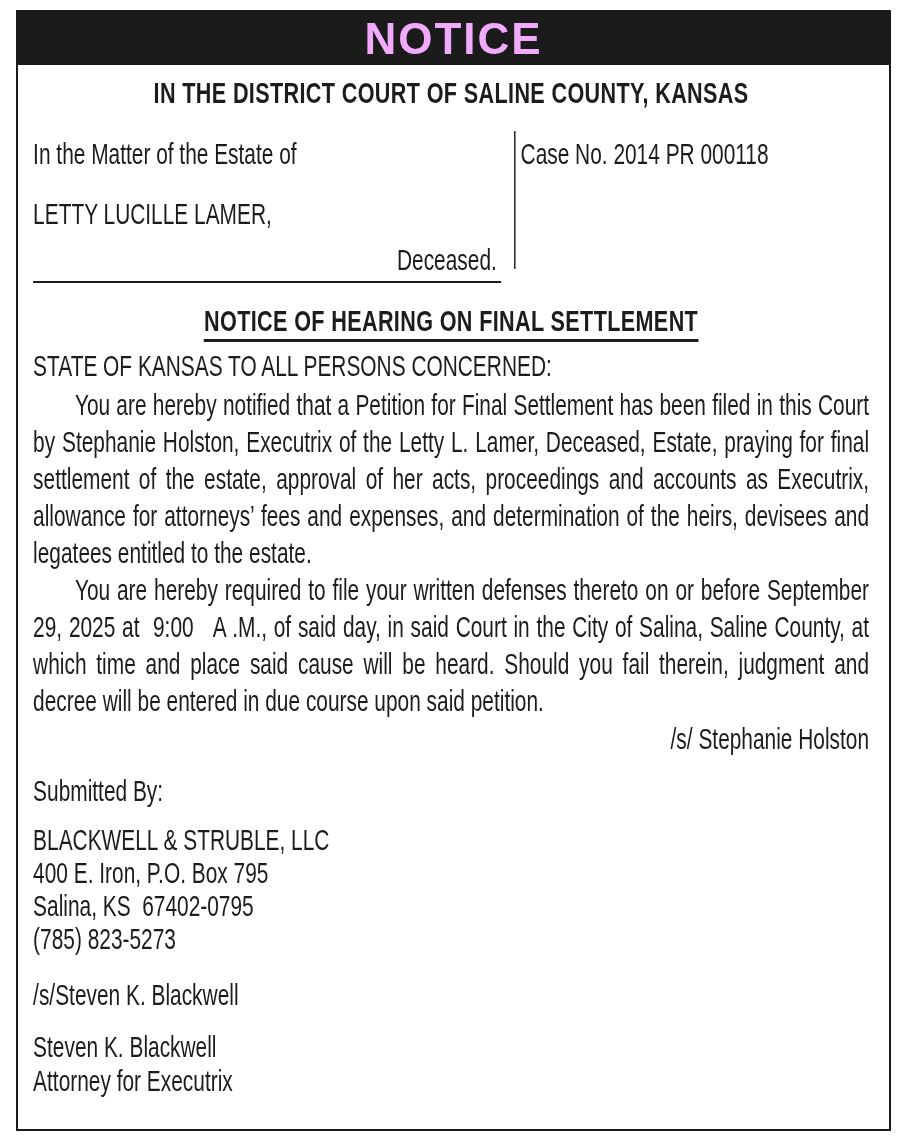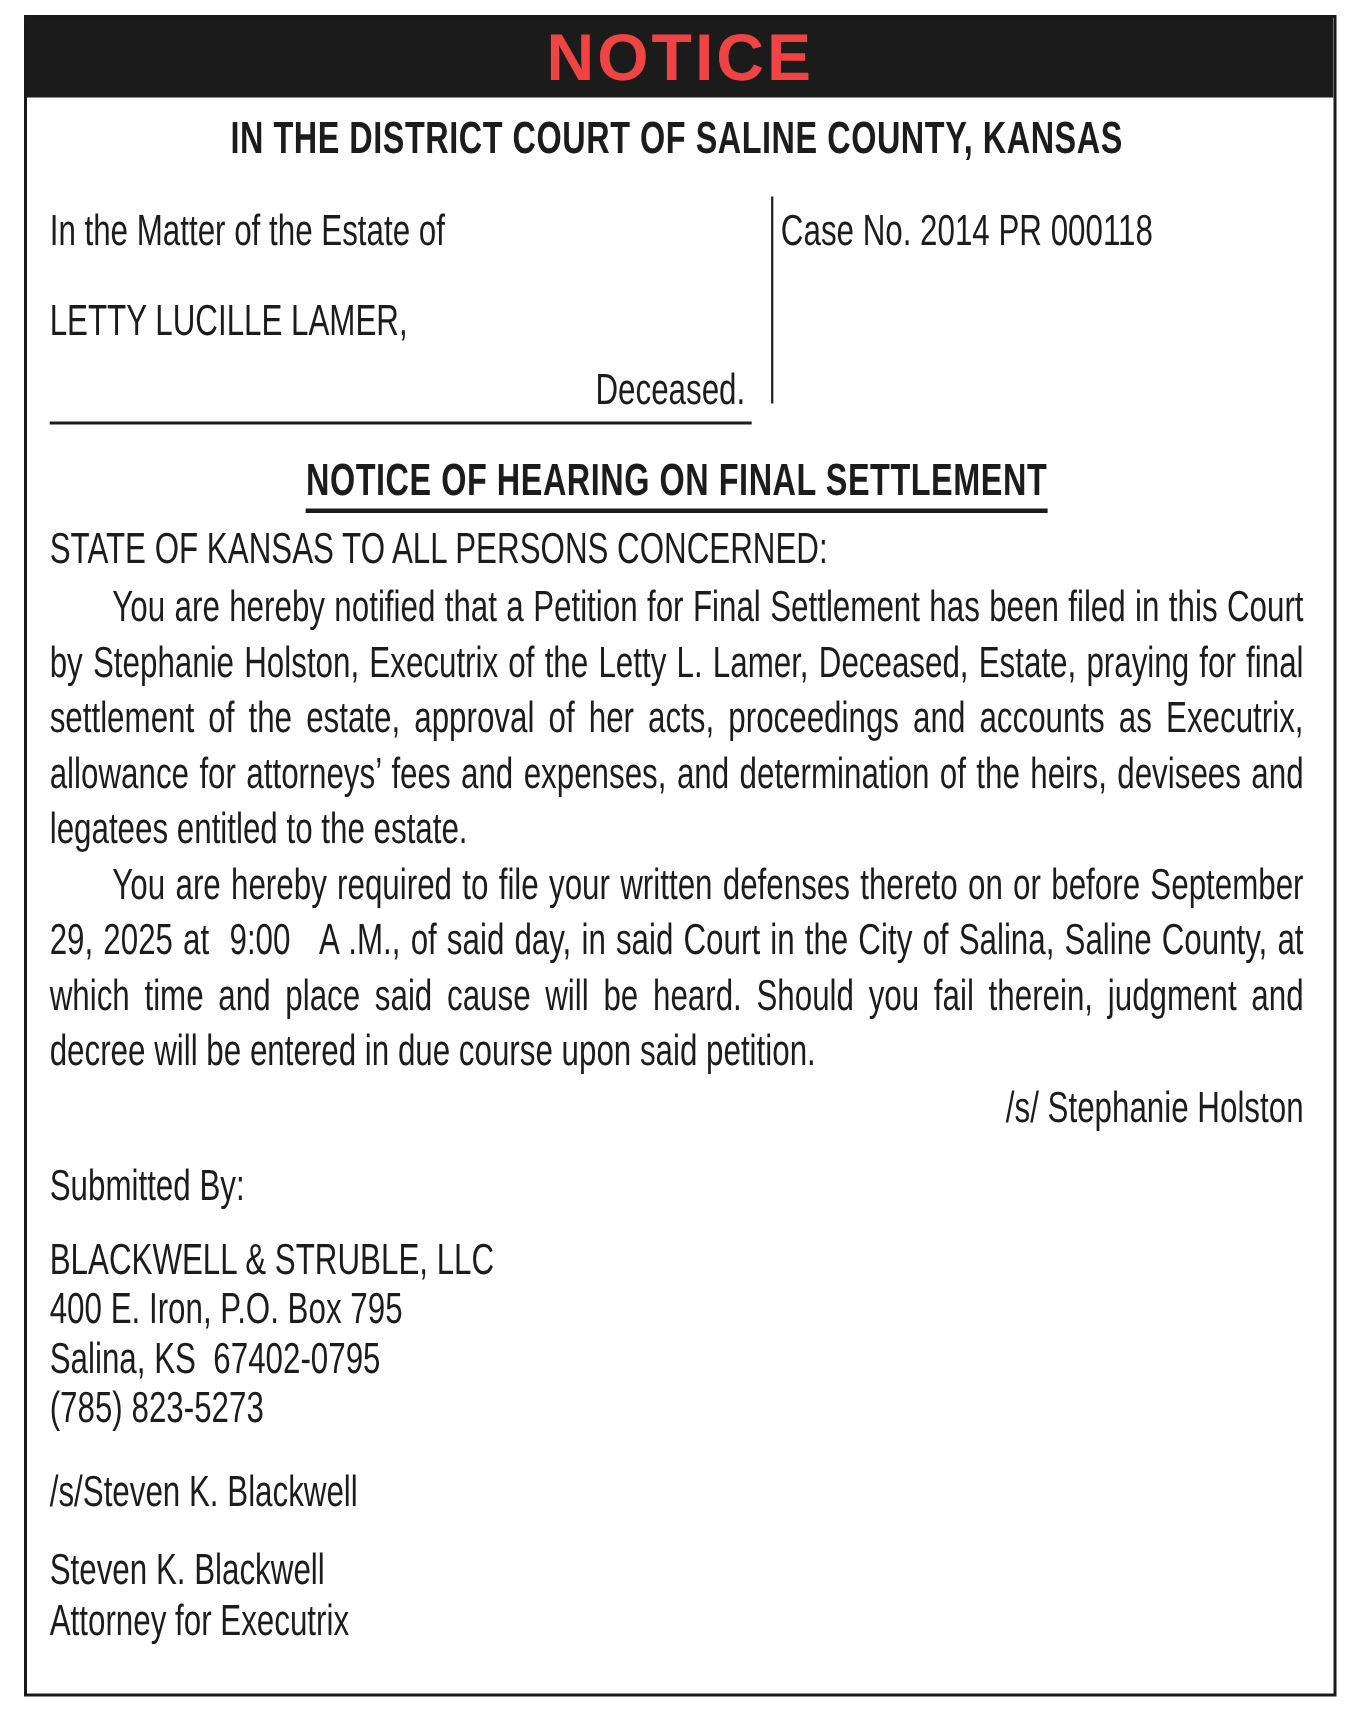--- a/index.html
+++ b/index.html
@@ -28,21 +28,21 @@
     overflow: hidden;
   }
   .notice-bar {
     height: 53px;
     background: #1b1b1b;
     display: flex;
     align-items: center;
     justify-content: center;
   }
   .notice-bar .title {
-    color: #ef4444;
+    color: #f0abfc;
     font-weight: bold;
     font-size: 44px;
     letter-spacing: 2px;
     line-height: 1;
   }
   
   .inner {
     width: 1210px;
     transform: scaleX(0.72);
     transform-origin: 0 0;

